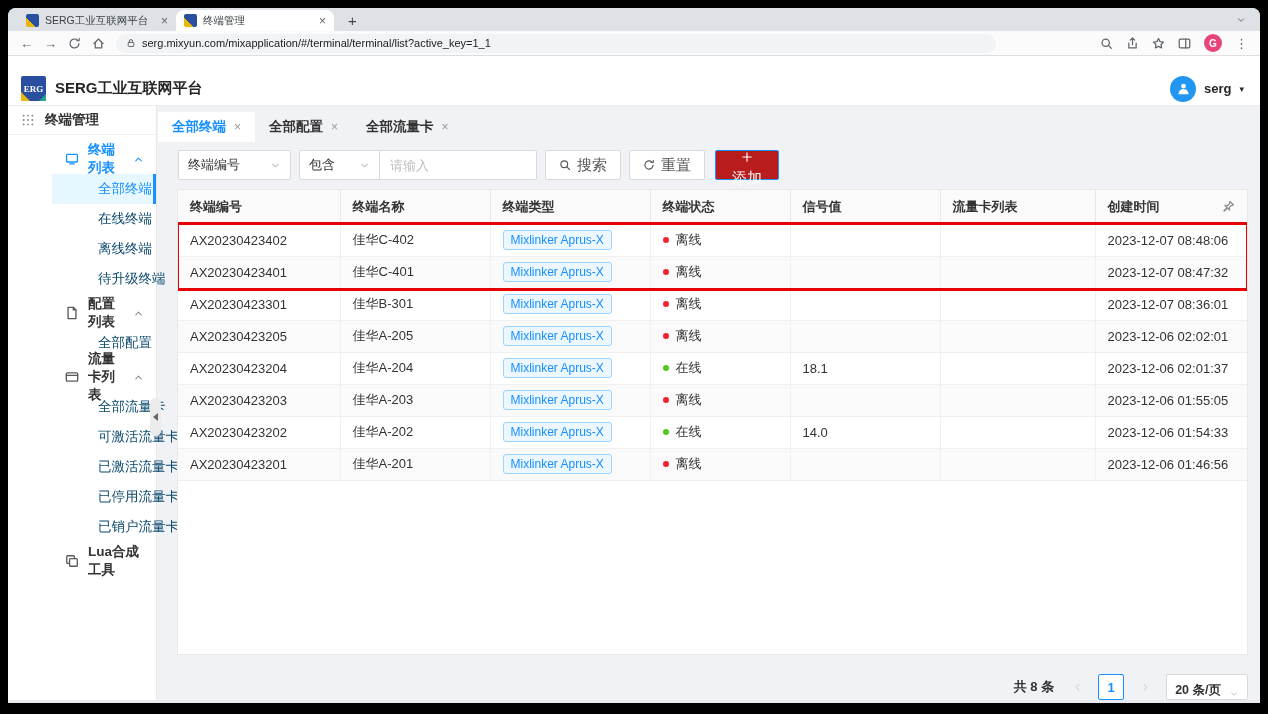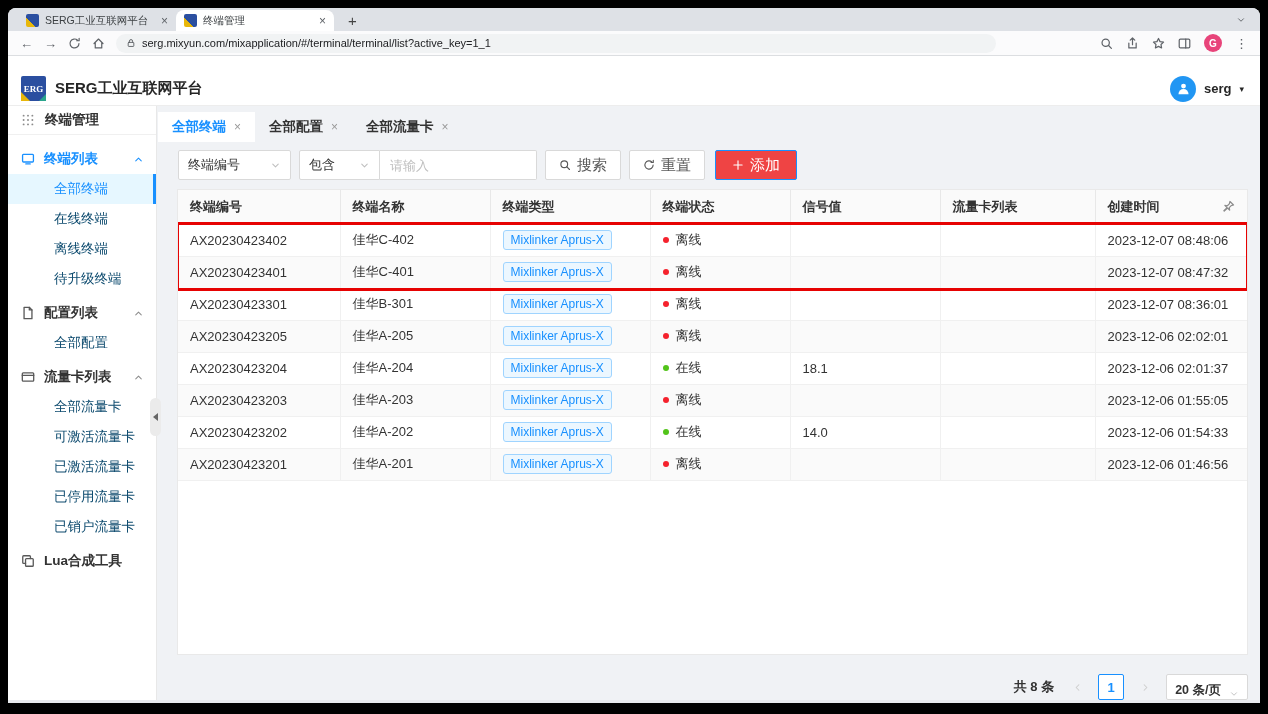--- a/index.html
+++ b/index.html
@@ -49,21 +49,21 @@
     display:flex; align-items:center; justify-content:center; font-size:15px; }
   .user-name { font-size:13px; font-weight:bold; color:#262626; }
   .caret-down { color:#262626; font-size:9px; }
 
   
   .app-body { flex:1; display:flex; background:#f0f2f5; position:relative; overflow:hidden; }
   .sidebar { width:149px; background:#fff; border-right:1px solid #e8e8e8; flex-shrink:0; }
   .side-top { height:29px; display:flex; align-items:center; gap:10px; padding-left:13px;
     border-bottom:1px solid #f0f0f0; font-size:13.5px; font-weight:bold; color:#333; }
   .side-top .icon { color:#8c8c8c; font-size:14px; }
-  .side-menu { padding-top:5px; }
+  .side-menu { padding-top:5px;padding-left:44px; }
   .group-hd { height:30px; display:flex; align-items:center; gap:9px; padding:0 12px 0 13px;
     font-size:13.5px; font-weight:bold; color:#333; margin-top:4px; cursor:pointer; }
   .group-hd .icon { font-size:14px; color:#595959; }
   .group-hd.active, .group-hd.active .icon { color:#1890ff; }
   .group-hd .chev-wrap { margin-left:auto; color:#8c8c8c; font-size:11px; }
   .sub-item { height:30px; line-height:30px; padding-left:46px; font-size:13.5px; color:#0c4a6e;
     cursor:pointer; white-space:nowrap; }
   .sub-item.active { background:#e6f7ff; color:#1890ff; border-right:3px solid #1890ff; }
   .collapse-handle { position:absolute; left:142px; top:292px; width:11px; height:38px;
     background:#ebebeb; border-radius:6px; display:flex; align-items:center; justify-content:center; z-index:3; }
@@ -84,21 +84,21 @@
     font-size:13px; color:#333; cursor:pointer; }
   .select .icon { color:#bfbfbf; font-size:11px; }
   .select.field { width:113px; margin-right:8px; }
   .select.op { width:81px; border-radius:2px 0 0 2px; }
   .f-input { width:157px; height:30px; border:1px solid #d9d9d9; border-left:0;
     border-radius:0 2px 2px 0; padding:0 10px; font-size:13px; color:#333; outline:none; }
   .f-input::placeholder { color:#bfbfbf; }
   .btn { height:30px; padding:0 13px; background:#fff; border:1px solid #d9d9d9; border-radius:2px;
     font-size:15px; color:#595959; display:flex; align-items:center; gap:6px; margin-left:8px; cursor:pointer; }
   .btn .icon { font-size:12px; }
-  .btn.primary { background:#ef4444; border-color:#1890ff; color:#fff; margin-left:10px; padding:0 16px; }
+  .btn.primary { background:#b91c1c; border-color:#1890ff; color:#fff; margin-left:10px; padding:0 16px;flex-direction:column; }
 
   .table-card { margin:8px 0 0 20px; background:#fff; border:1px solid #e9e9e9;
     position:relative; height:489px; overflow:hidden; }
   table { width:100%; border-collapse:collapse; table-layout:fixed; font-size:13px; color:#333; }
   th { background:#fafafa; height:34px; text-align:left; padding:0 12px; font-weight:bold;
     border-bottom:1px solid #e8e8e8; border-right:1px solid #e8e8e8; white-space:nowrap; }
   th:last-child { border-right:0; }
   th .pin { float:right; color:#8c8c8c; font-size:13px; margin-top:2px; cursor:pointer; }
   td { height:32px; padding:0 12px; border-bottom:1px solid #f0f0f0; border-right:1px solid #f0f0f0;
     white-space:nowrap; overflow:hidden; }

